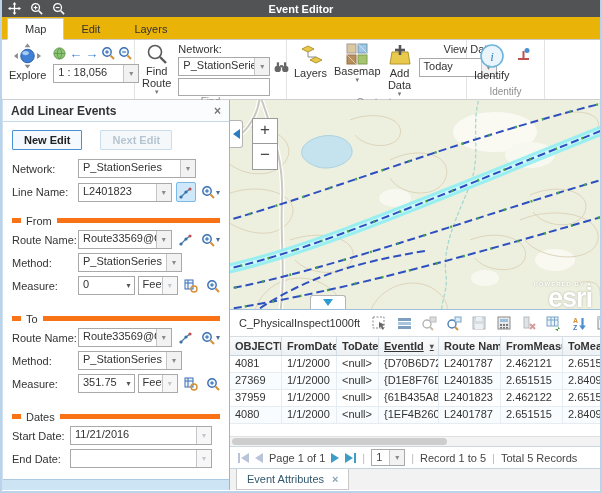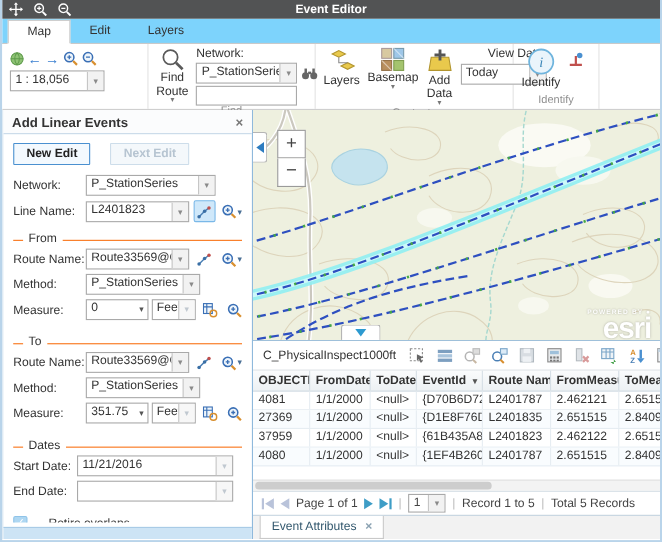--- a/index.html
+++ b/index.html
@@ -6,21 +6,21 @@
   *{box-sizing:border-box;}
   .app{position:relative;width:602px;height:493px;background:#fff;
        font-family:"Liberation Sans",sans-serif;font-size:11px;color:#333;
        border-left:2px solid #b9d4ea;border-right:2px solid #b9d4ea;border-bottom:2px solid #b9d4ea;
        overflow:hidden;}
   
   .titlebar{height:17px;background:#525354;display:flex;align-items:center;padding:0 6px;position:relative;}
   .titlebar .tbicons{display:flex;gap:9px;align-items:center;}
   .titlebar .title{position:absolute;left:0;right:0;text-align:center;color:#fff;font-weight:bold;font-size:11px;}
   
-  .tabstrip{height:23px;background:#7dd3fc;border-bottom:1px solid #c9c9c9;display:flex;align-items:center;padding-left:5px;}
+  .tabstrip{height:23px;background:#eab308;border-bottom:1px solid #c9c9c9;display:flex;align-items:flex-end;padding-left:5px;}
   .rtab{padding:4px 17px 4px 17px;color:#333;cursor:default;}
   .rtab.active{background:#fff;border:1px solid #c9c9c9;border-bottom:1px solid #fff;margin-bottom:-1px;}
   
   .ribbon{height:60px;background:#fff;border-bottom:1px solid #cfcfcf;display:flex;}
   .rgroup{display:flex;flex-direction:column;border-right:1px solid #e3e3e3;}
   .rgroup-content{flex:1;display:flex;align-items:flex-start;padding:3px 7px 0 7px;gap:7px;}
   .rgroup-label{text-align:center;color:#8f8f8f;font-size:10px;height:13px;line-height:12px;}
   .bigbtn{display:flex;flex-direction:column;align-items:center;font-size:11px;color:#333;line-height:12px;text-align:center;cursor:default;}
   .caret{font-size:7px;color:#777;line-height:6px;}
   .minirow{display:flex;align-items:center;gap:3px;height:16px;}
@@ -35,21 +35,21 @@
   
   .panel{width:228px;border-right:1px solid #8fb9dc;border-left:1px solid #cfe0ee;display:flex;flex-direction:column;overflow:hidden;background:#fff;}
   .panel-header{height:22px;display:flex;align-items:center;padding:0 8px;border-bottom:1px solid #c7d9e8;font-weight:bold;font-size:12px;background:#fbfcfd;}
   .panel-header .close{margin-left:auto;color:#777;font-weight:bold;font-size:12px;cursor:default;}
   .panel-body{flex:1;padding:6px 9px 3px 9px;display:flex;flex-direction:column;overflow:hidden;}
   .btnrow{display:flex;gap:18px;margin:2px 0 7px 0;}
   .pbtn{padding:3px 11px;border:1px solid #4a90d0;background:#f3f9fe;color:#222;font-weight:bold;border-radius:1px;}
   .pbtn.dis{border-color:#cdddea;color:#b6c4d1;background:#f4f8fb;font-weight:bold;}
   .frow{display:flex;align-items:center;margin:2px 0;height:21px;}
   .frow .lbl{width:66px;flex:none;}
-  .fieldset{border-top:1px solid #f97316;position:relative;margin:14px 0 4px 0;padding-top:4px;}
+  .fieldset{border-top:5px solid #f97316;position:relative;margin:14px 0 4px 0;padding-top:4px;}
   .fieldset .legend{position:absolute;top:-8px;left:9px;background:#fff;padding:0 5px;color:#333;}
   .iconbtn{width:21px;height:20px;display:flex;align-items:center;justify-content:center;margin-left:4px;border:1px solid transparent;border-radius:2px;}
   .iconbtn.active{background:#cfe8fa;border-color:#7ab8e8;}
   .magwrap{display:flex;align-items:center;margin-left:5px;gap:1px;}
   .chkrow{display:flex;align-items:center;margin:2px 0;}
   .chk{width:13px;height:13px;background:#aed7f2;border:1px solid #8fc3e8;border-radius:2px;color:#fff;font-size:10px;line-height:12px;text-align:center;flex:none;}
   .chkrow .clbl{margin-left:19px;}
   .panel-footer{height:11px;background:#cde4f5;border-top:1px solid #a9cbe6;margin-top:4px;flex:none;}
   
   .right{width:370px;display:flex;flex-direction:column;}
@@ -136,20 +136,35 @@
   <div class="tabstrip">
     <div class="rtab active">Map</div>
     <div class="rtab">Edit</div>
     <div class="rtab">Layers</div>
   </div>
 
   <div class="ribbon">
 
     <div class="rgroup" style="width:133px;">
       <div class="rgroup-content">
+        <div class="bigbtn">
+          <span>
+            <svg width="27" height="26" viewBox="0 0 28 26">
+                <g fill="#8a8a8a">
+                  <path d="M14 0l3 4h-6z"></path>
+                  <path d="M14 26l3-4h-6z"></path>
+                  <path d="M0 13l4-3v6z"></path>
+                  <path d="M28 13l-4-3v6z"></path>
+                </g>
+                <circle cx="14" cy="13" r="7" fill="#3f7fd4" stroke="#2a5fa8"></circle>
+                <ellipse cx="12" cy="10" rx="3.4" ry="2.2" fill="#a9ccf2"></ellipse>
+              </svg>
+          </span>
+          <span>Explore</span>
+        </div>
         <div style="display:flex;flex-direction:column;gap:3px;padding-top:2px;">
           <div class="minirow">
             <span>
                 <svg width="13" height="13" viewBox="0 0 14 14">
                   <circle cx="7" cy="7" r="6" fill="#8fc375" stroke="#5d9a4a"></circle>
                   <path d="M1 7h12M7 1c3 3 3 9 0 12M7 1c-3 3-3 9 0 12" stroke="#5d9a4a" fill="none" stroke-width="1"></path>
                 </svg>
               </span>
             <span class="arrowchar">←</span>
             <span class="arrowchar">→</span>
@@ -648,21 +663,21 @@
         <div class="ghead">
           <div class="hc" style="width:52px;">
               <span>OBJECTID</span>
             </div>
           <div class="hc" style="width:55px;">
               <span>FromDate</span>
             </div>
           <div class="hc" style="width:42px;align-items:center;">
               <span>ToDate</span>
             </div>
-          <div class="hc" style="width:60px;">
+          <div class="hc" style="width:60px;text-decoration:underline;">
               <span>EventId</span>
               <span style="margin-left:6px;font-size:8px;color:#555;">▾</span>
             </div>
           <div class="hc" style="width:62px;">
               <span>Route Name</span>
             </div>
           <div class="hc" style="width:62px;">
               <span>FromMeasure</span>
             </div>
           <div class="hc" style="flex:1;border-right:none;">

